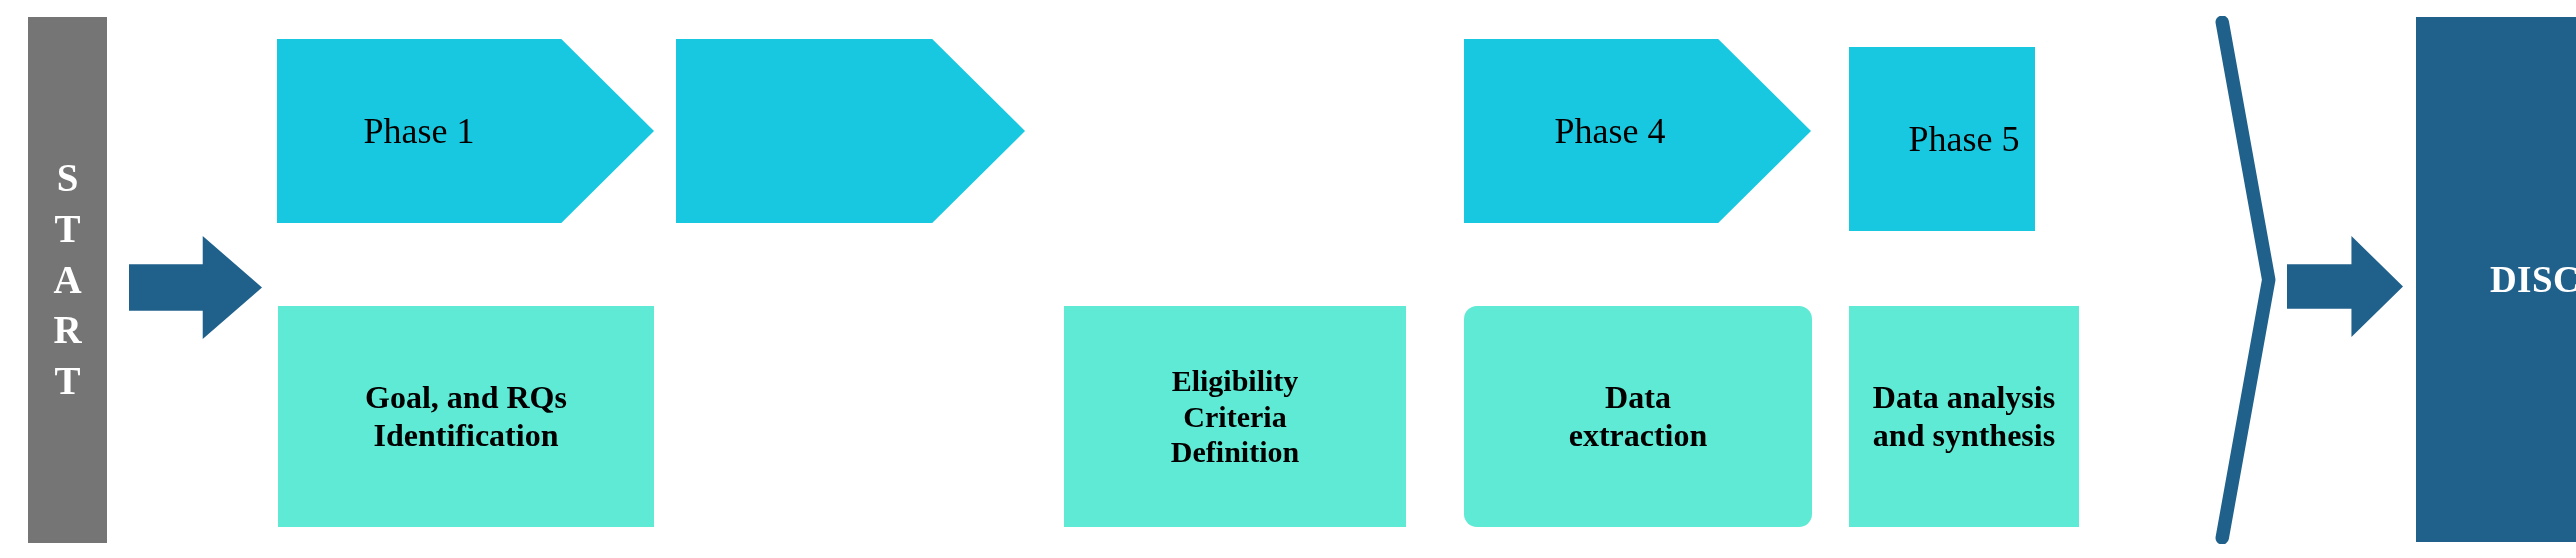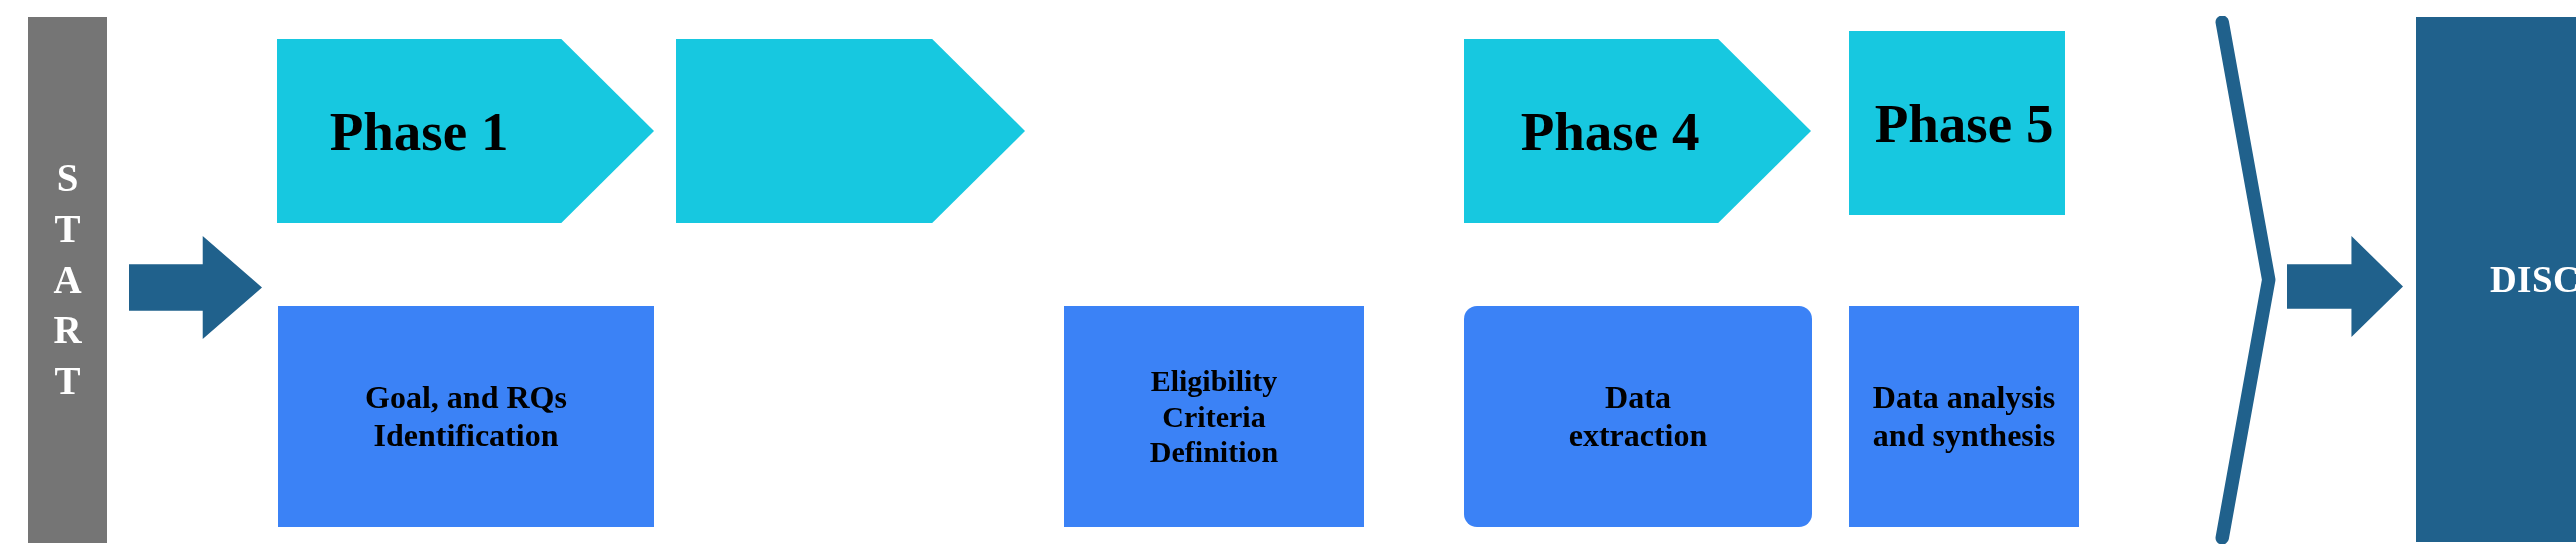--- a/index.html
+++ b/index.html
@@ -51,32 +51,32 @@
   }
   .phase .shape svg { display: block; width: 100%; height: 100%; }
   .phase .plabel {
     position: absolute;
     top: 0;
     bottom: 0;
     left: 0;
     display: flex;
     align-items: center;
     justify-content: center;
-    font-size: 55px;
-    font-weight: 700;
+    font-size: 36px;
+    font-weight: 400;
     color: #000000;
     white-space: nowrap;
     font-family: "Liberation Serif", "DejaVu Serif", serif;
     z-index: 2;
   }
 
   
   .stepbox {
     position: absolute;
-    background: #3b82f6;
+    background: #5eead4;
     display: flex;
     align-items: center;
     justify-content: center;
     text-align: center;
     font-size: 32px;
     line-height: 1.18;
     font-weight: 700;
     color: #000000;
     padding: 0 2px;
     box-sizing: border-box;
@@ -140,21 +140,21 @@
   </div>
 
   <div class="phase" style="left:676px; top:39px; width:349px; height:184px;">
     <div class="shape">
       <svg viewBox="0 0 677 358" preserveAspectRatio="none" aria-hidden="true">
         <polygon points="0,0 497,0 677,179 497,358 0,358" fill="#17c8e0"></polygon>
       </svg>
     </div>
   </div>
 
-  <div class="stepbox" style="left:1064px; top:306px; width:300px; height:221px; font-size:30px;">
+  <div class="stepbox" style="left:1064px; top:306px; width:342px; height:221px; font-size:30px;">
     <div>
       <span>Eligibility</span>
       <span>Criteria</span>
       <span>Definition</span>
     </div>
   </div>
 
   <div class="phase" style="left:1464px; top:39px; width:347px; height:184px;">
     <div class="shape">
       <svg viewBox="0 0 673 358" preserveAspectRatio="none" aria-hidden="true">
@@ -163,21 +163,21 @@
     </div>
     <div class="plabel" style="width:254px;padding-left:19px;">Phase 4</div>
   </div>
   <div class="stepbox" style="left:1464px; top:306px; width:348px; height:221px;border-radius:13px;">
     <div>
       <span>Data</span>
       <span>extraction</span>
     </div>
   </div>
 
-  <div class="phase" style="left:1849px; top:31px; width:216px; height:184px;text-align:right;">
+  <div class="phase" style="left:1849px; top:47px; width:186px; height:184px;text-align:right;">
     <div class="shape">
       <svg viewBox="0 0 446 358" preserveAspectRatio="none" aria-hidden="true">
         <rect x="0" y="0" width="446" height="358" fill="#17c8e0"></rect>
       </svg>
     </div>
     <div class="plabel" style="width:230px;">Phase 5</div>
   </div>
   <div class="stepbox" style="left:1849px; top:306px; width:230px; height:221px;">
     <div>
       <span>Data analysis</span>

